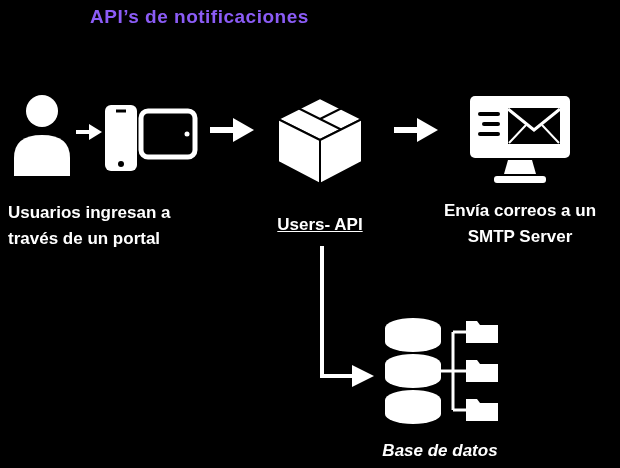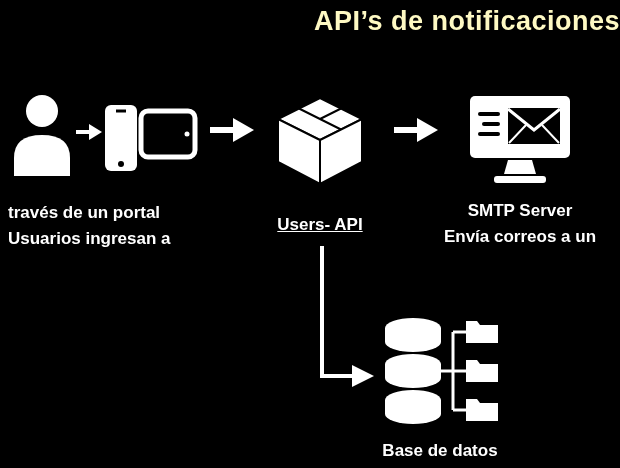--- a/index.html
+++ b/index.html
@@ -12,25 +12,25 @@
     position: relative;
     width: 620px;
     height: 468px;
     background: #000;
     overflow: hidden;
     color: #fff;
   }
   .abs { position: absolute; }
   .title {
     left: 90px; top: 6px; width: 530px;
-    text-align: right;
-    font-size: 27px;
+    text-align: left;
+    font-size: 19px;
     font-weight: 800;
     letter-spacing: 0.5px;
-    color: #fef9c3;
+    color: #8b5cf6;
   }
   .label {
     font-size: 17px;
     font-weight: 700;
     color: #fff;
     line-height: 26px;
   }
   .label.center { text-align: center; }
   svg { display: block; }
 </style>
@@ -102,29 +102,29 @@
       <rect x="10" y="38" width="22" height="4" rx="2" fill="#000"></rect>
       <rect x="40" y="14" width="52" height="36" fill="#000"></rect>
       <path d="M40 15 L66 36 L92 15" fill="none" stroke="#fff" stroke-width="3"></path>
       <path d="M41 49 L58 31 M91 49 L74 31" stroke="#fff" stroke-width="2"></path>
       <path d="M40 66 L64 66 L68 80 L36 80 Z" fill="#fff"></path>
       <rect x="26" y="82" width="52" height="7" rx="3" fill="#fff"></rect>
     </svg>
   </div>
 
   <div class="abs label" style="left:8px; top:200px; width:210px;">
+    <div>Usuarios ingresan a</div>
     <div>través de un portal</div>
-    <div>Usuarios ingresan a</div>
   </div>
 
   <div class="abs label center" style="left:252px; top:212px; width:136px;text-decoration:underline;">Users- API</div>
 
   <div class="abs label center" style="left:425px; top:198px; width:190px;">
+    <div>Envía correos a un</div>
     <div>SMTP Server</div>
-    <div>Envía correos a un</div>
   </div>
 
   <div class="abs" style="left:302px; top:246px; width:86px; height:142px;">
     <svg width="86" height="142" viewBox="0 0 86 142">
       <path d="M20 0 L20 130 L52 130" fill="none" stroke="#fff" stroke-width="4"></path>
       <polygon points="50,119 72,130 50,141" fill="#fff"></polygon>
     </svg>
   </div>
 
   <div class="abs" style="left:383px; top:316px; width:60px; height:112px;">
@@ -146,15 +146,15 @@
       </g>
       <g>
         <path d="M26 42 L37 42 L40 46 L58 46 L58 64 L26 64 Z" fill="#fff"></path>
       </g>
       <g>
         <path d="M26 81 L37 81 L40 85 L58 85 L58 103 L26 103 Z" fill="#fff"></path>
       </g>
     </svg>
   </div>
 
-  <div class="abs label center" style="left:355px; top:438px; width:170px;">Base de datos</div>
+  <div class="abs label center" style="left:355px; top:438px; width:170px;font-style:italic;">Base de datos</div>
 
 </div>
 
 </body></html>

